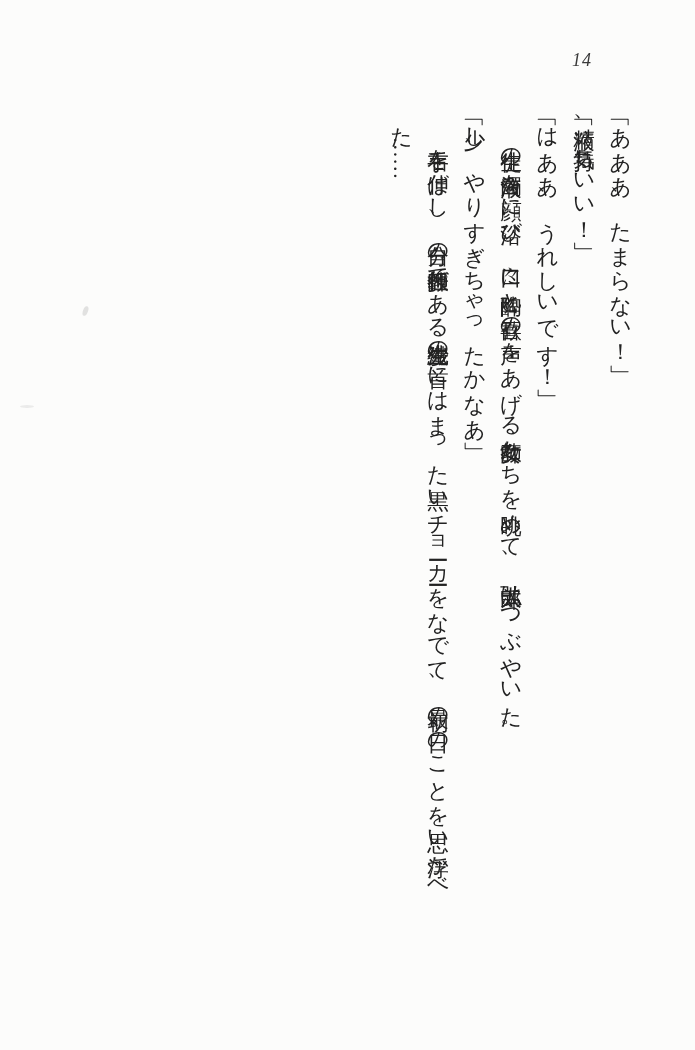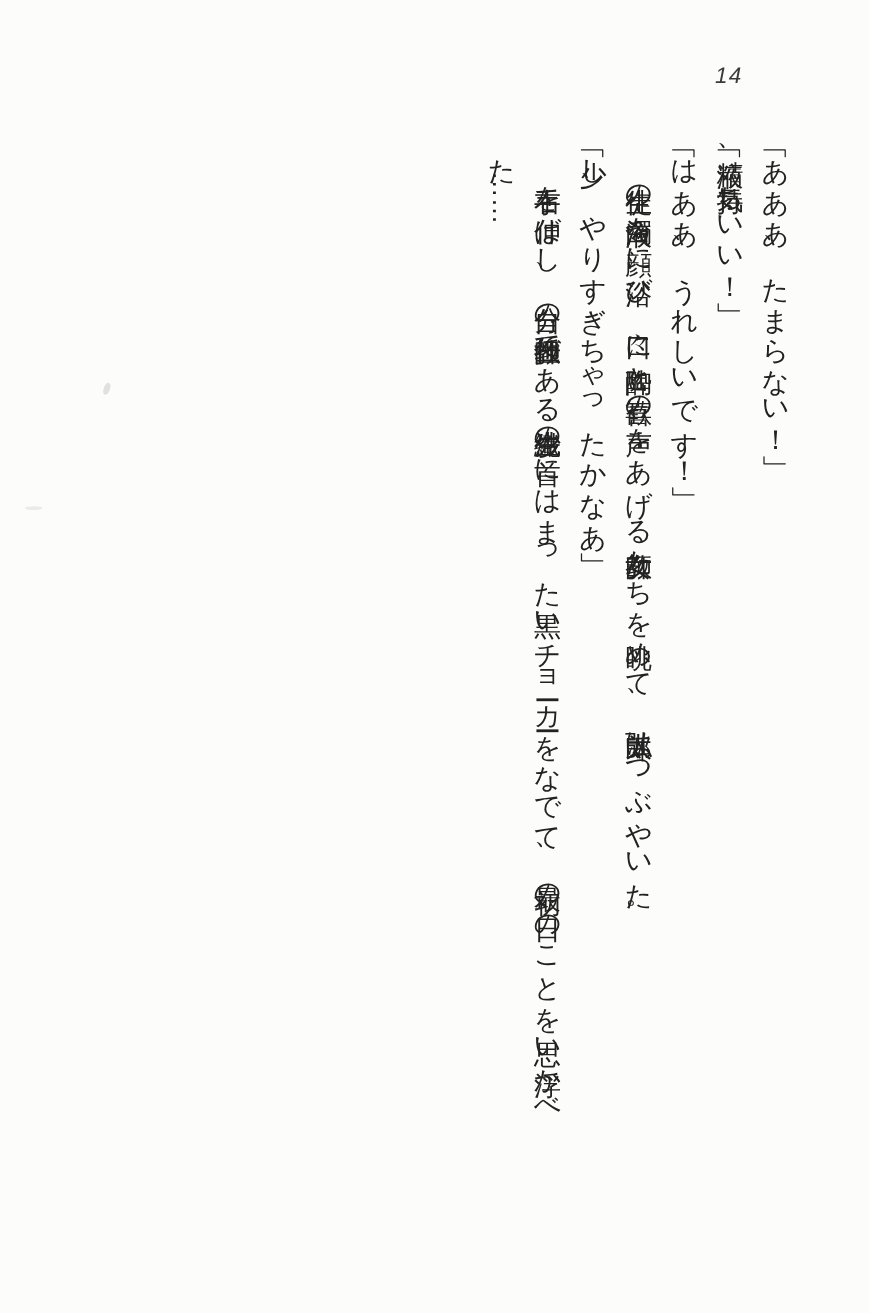--- a/index.html
+++ b/index.html
@@ -12,21 +12,21 @@
   html, body {
     margin: 0; padding: 0;
     width: 695px; height: 1050px;
     background: var(--bg);
   }
   .page {
     position: relative;
     width: 695px; height: 1050px;
     overflow: hidden;
     background: var(--bg);
-    font-family: Liberation Sans, sans-serif;
+    font-family: Liberation Serif, serif;
   }
   .page-number {
     position: absolute;
     top: 50px; left: 572px;
     font-size: 18px;
     font-style: italic;
     letter-spacing: 1px;
     color: var(--page-number-ink);
   }
   .text-block {

